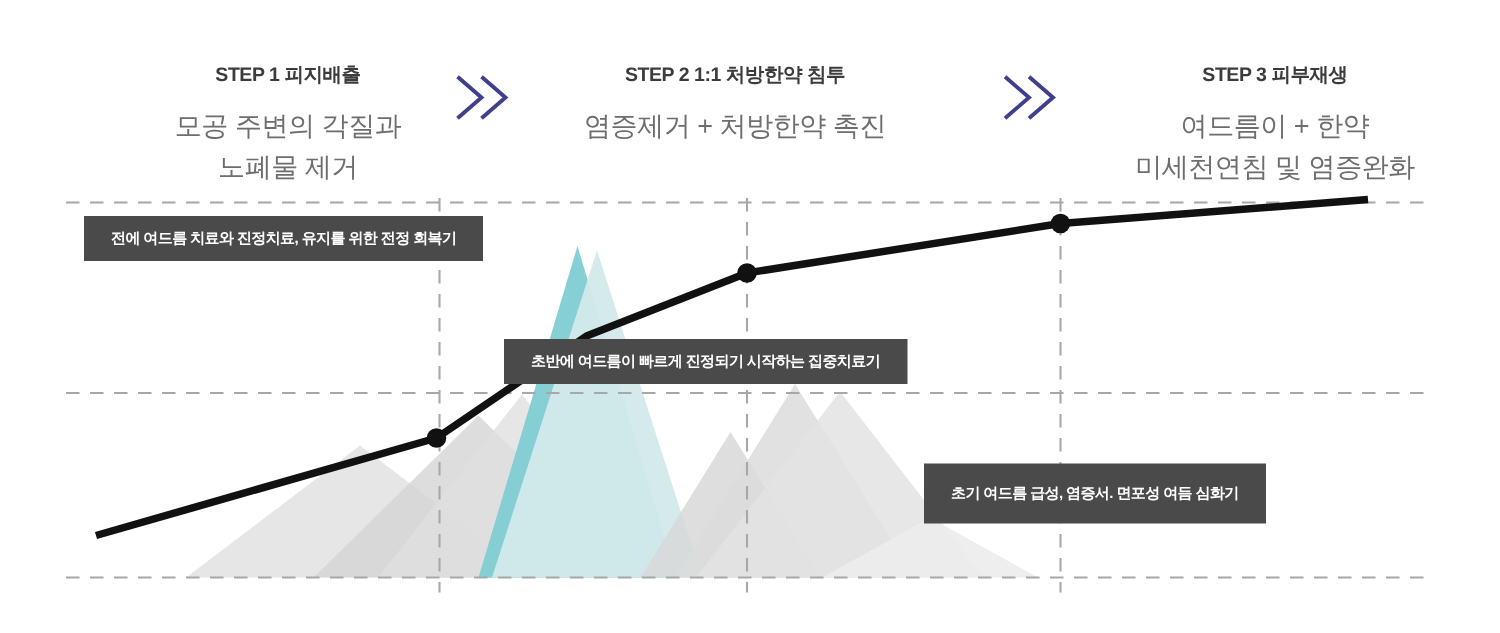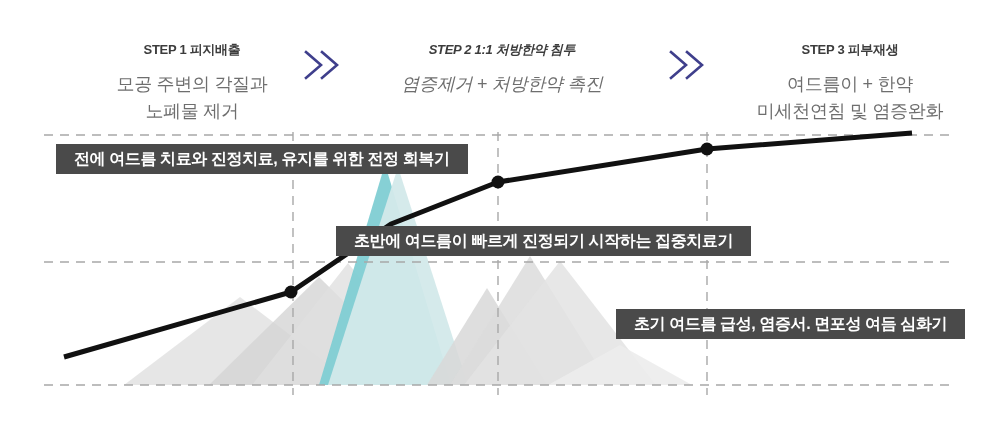--- a/index.html
+++ b/index.html
@@ -18,46 +18,46 @@
   .step-title{
     font-size:13px;font-weight:bold;color:#3c3c3c;
     letter-spacing:-0.3px;white-space:nowrap;line-height:1.2;
   }
   .step-desc{
     margin-top:13px;
     font-size:18px;color:#6e6e6e;
     letter-spacing:-0.3px;line-height:1.55;white-space:nowrap;
   }
   .step1{left:47px;top:42px;width:290px;}
-  .step2{left:352px;top:42px;width:300px;font-style:italic;}
+  .step2{left:340px;top:42px;width:300px;}
   .step3{left:700px;top:42px;width:300px;}
 
   .chev{position:absolute;width:44px;height:34px;}
   .chev1{left:300px;top:48px;}
   .chev2{left:665px;top:48px;}
 
   
   .chart{position:absolute;left:0;top:0;width:1000px;height:422px;}
 
   
   .callout{
     position:absolute;
     background:#4a4a4a;
     color:#ffffff;
-    font-size:16px;
+    font-size:10px;
     font-weight:bold;
     letter-spacing:-0.4px;
     display:flex;align-items:center;justify-content:center;
     white-space:nowrap;
     box-sizing:border-box;
     padding:0 18px;
   }
   .callout-1{left:56px;top:144px;height:30px;}
   .callout-2{left:336px;top:226px;height:30px;}
-  .callout-3{left:616px;top:309px;height:30px;}
+  .callout-3{left:616px;top:309px;height:40px;}
 </style>
 </head>
 <body>
 
 <div id="root">
 
   <div class="steps">
 
     <div class="step step1">
       <div class="step-title">STEP 1 피지배출</div>

